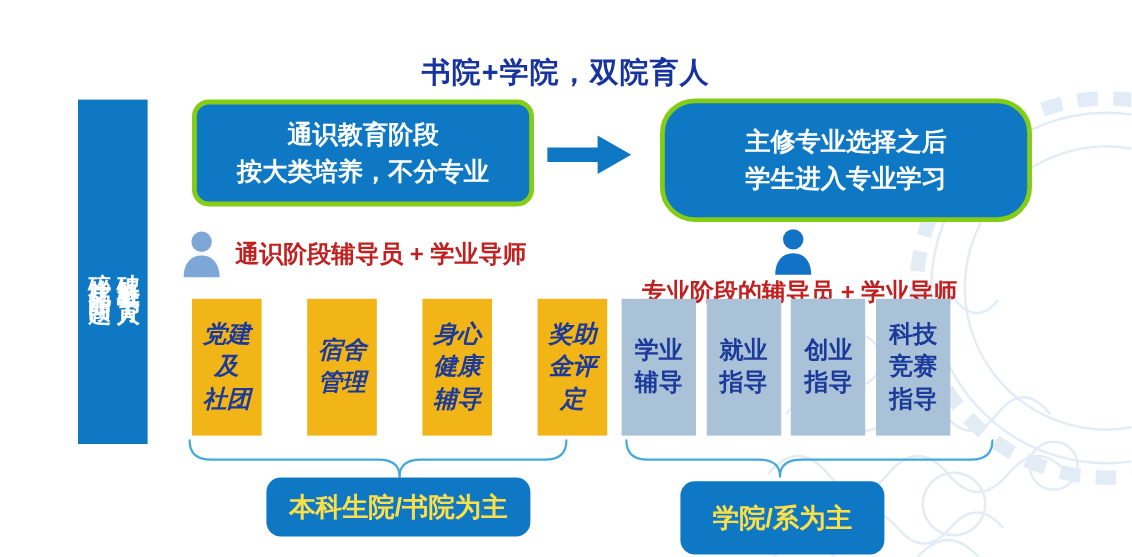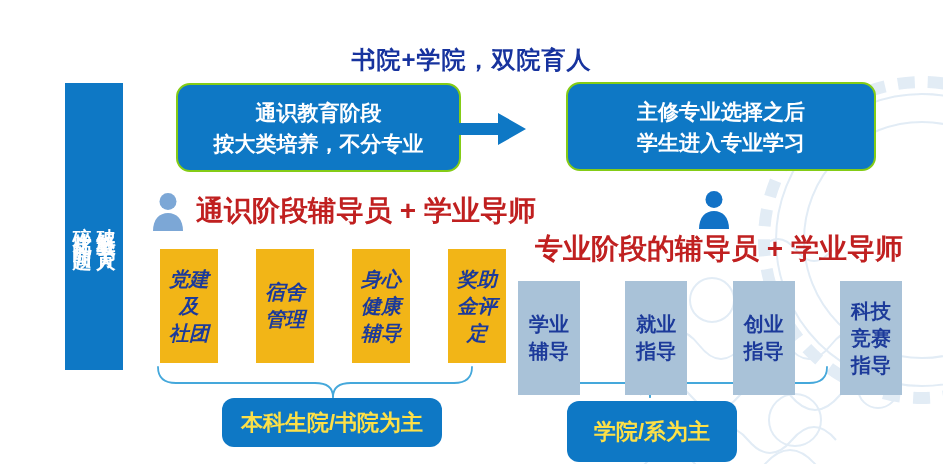--- a/index.html
+++ b/index.html
@@ -21,38 +21,38 @@
     left:65px;top:83px;width:58px;height:287px;background:#0e78c5;
   }
   .vbar .vcol{
     position:absolute;top:50%;transform:translateY(-50%);
     writing-mode:vertical-rl;text-orientation:upright;
     color:#ffffff;font-weight:bold;font-size:19px;letter-spacing:5px;line-height:24px;
   }
   .vbar .vcol-right{right:5px;}
   .vbar .vcol-left{left:5px;}
   .stage-box{
-    background:#0e78c5;border:2px solid #84cc16;border-radius:14px;
+    background:#0e78c5;border:4px solid #84cc16;border-radius:14px;
     color:#ffffff;font-weight:bold;font-size:21px;line-height:31px;
     display:flex;align-items:center;justify-content:center;text-align:center;
-    white-space:pre-line;box-sizing:border-box;margin-left:16px;
+    white-space:pre-line;box-sizing:border-box;
   }
   .stage-general{left:160px;top:83px;width:285px;height:89px;}
-  .stage-major{left:550px;top:82px;width:310px;height:89px;}
+  .stage-major{left:550px;top:82px;width:310px;height:103px;border-radius:29px;}
   .arrow{left:456px;top:112px;width:72px;height:34px;}
   .mentor-row{display:flex;align-items:center;height:44px;}
   .mentor-general{left:150px;top:189px;}
   .mentor-major{left:535px;top:189px;flex-direction:column;}
   .person{width:36px;height:41px;margin-right:10px;flex:0 0 auto;}
   .person-light{color:#7ca7d6;}
   .person-dark{color:#1272c6;}
-  .mentor-label{font-size:28px;font-weight:bold;color:#c02020;white-space:nowrap;}
+  .mentor-label{font-size:20px;font-weight:bold;color:#c02020;white-space:nowrap;}
   .task-row{display:flex;justify-content:space-between;top:249px;height:114px;}
   .row-academy{left:160px;width:346px;font-style:italic;}
-  .row-college{left:518px;width:384px;margin-top:32px;}
+  .row-college{left:518px;width:274px;}
   .task{
     display:flex;align-items:center;justify-content:center;text-align:center;
     font-weight:bold;font-size:20px;line-height:27px;color:#1c3a9a;white-space:pre-line;
   }
   .task-yellow{width:58px;background:#f2b517;}
   .task-gray{width:62px;background:#a9c2d8;}
   .bottom-label{
     background:#0e78c5;border-radius:12px;color:#fde047;font-weight:bold;font-size:22px;
     display:flex;align-items:center;justify-content:center;white-space:nowrap;
   }

